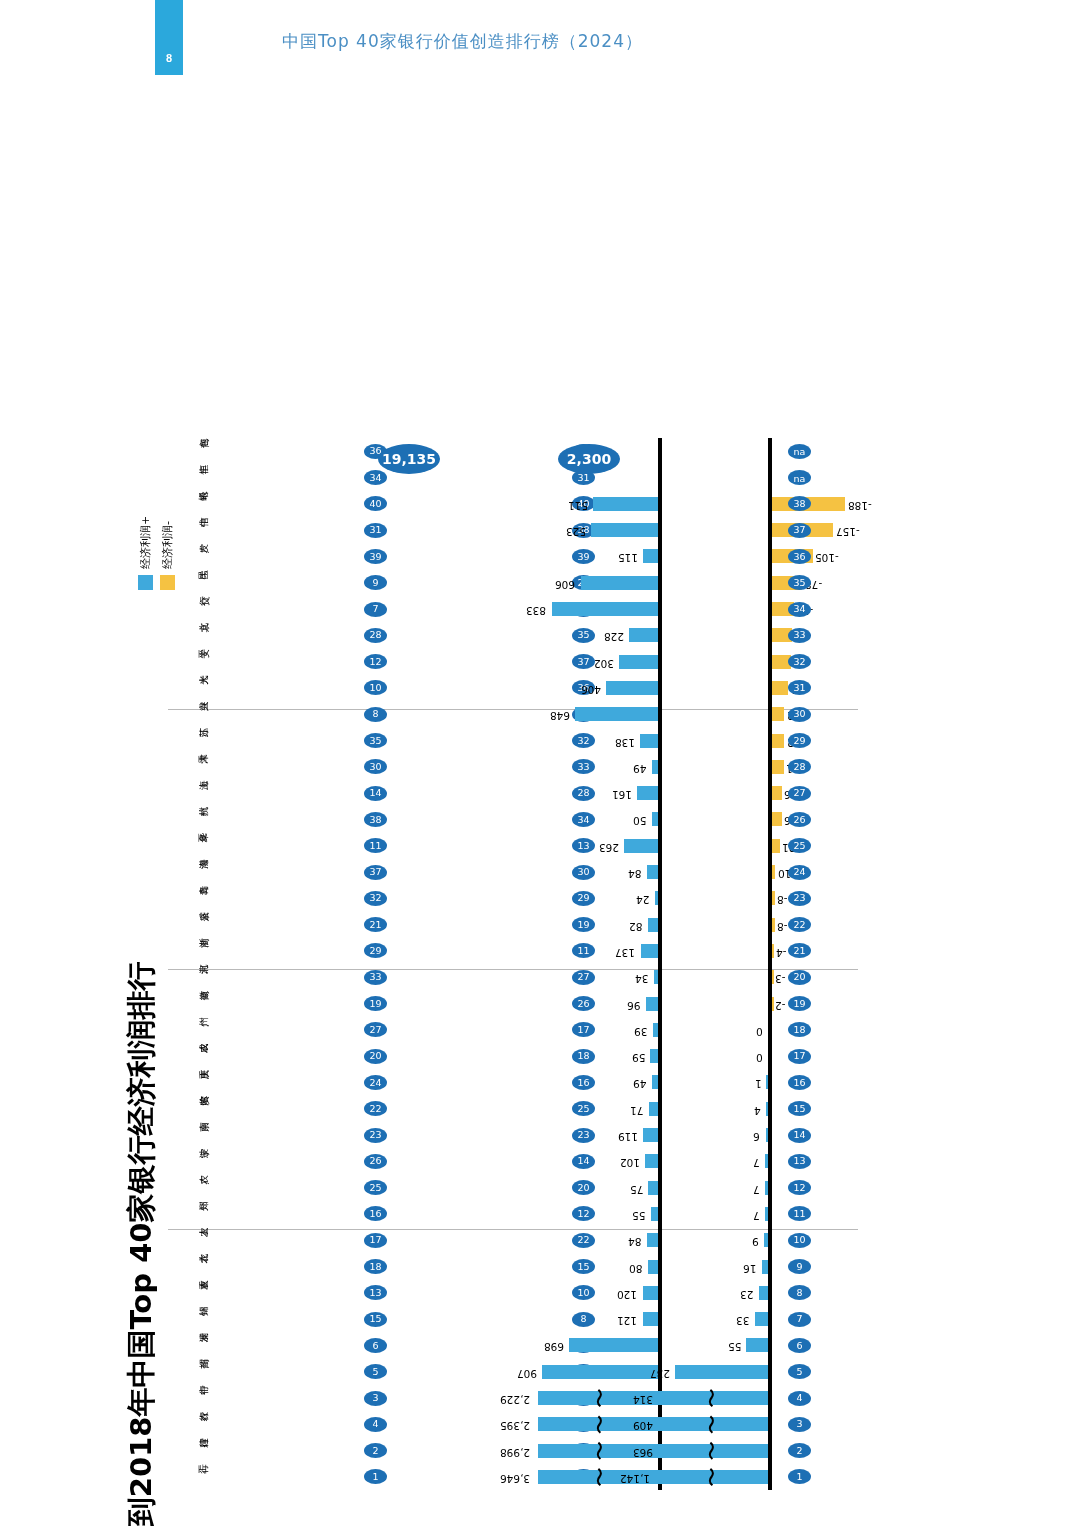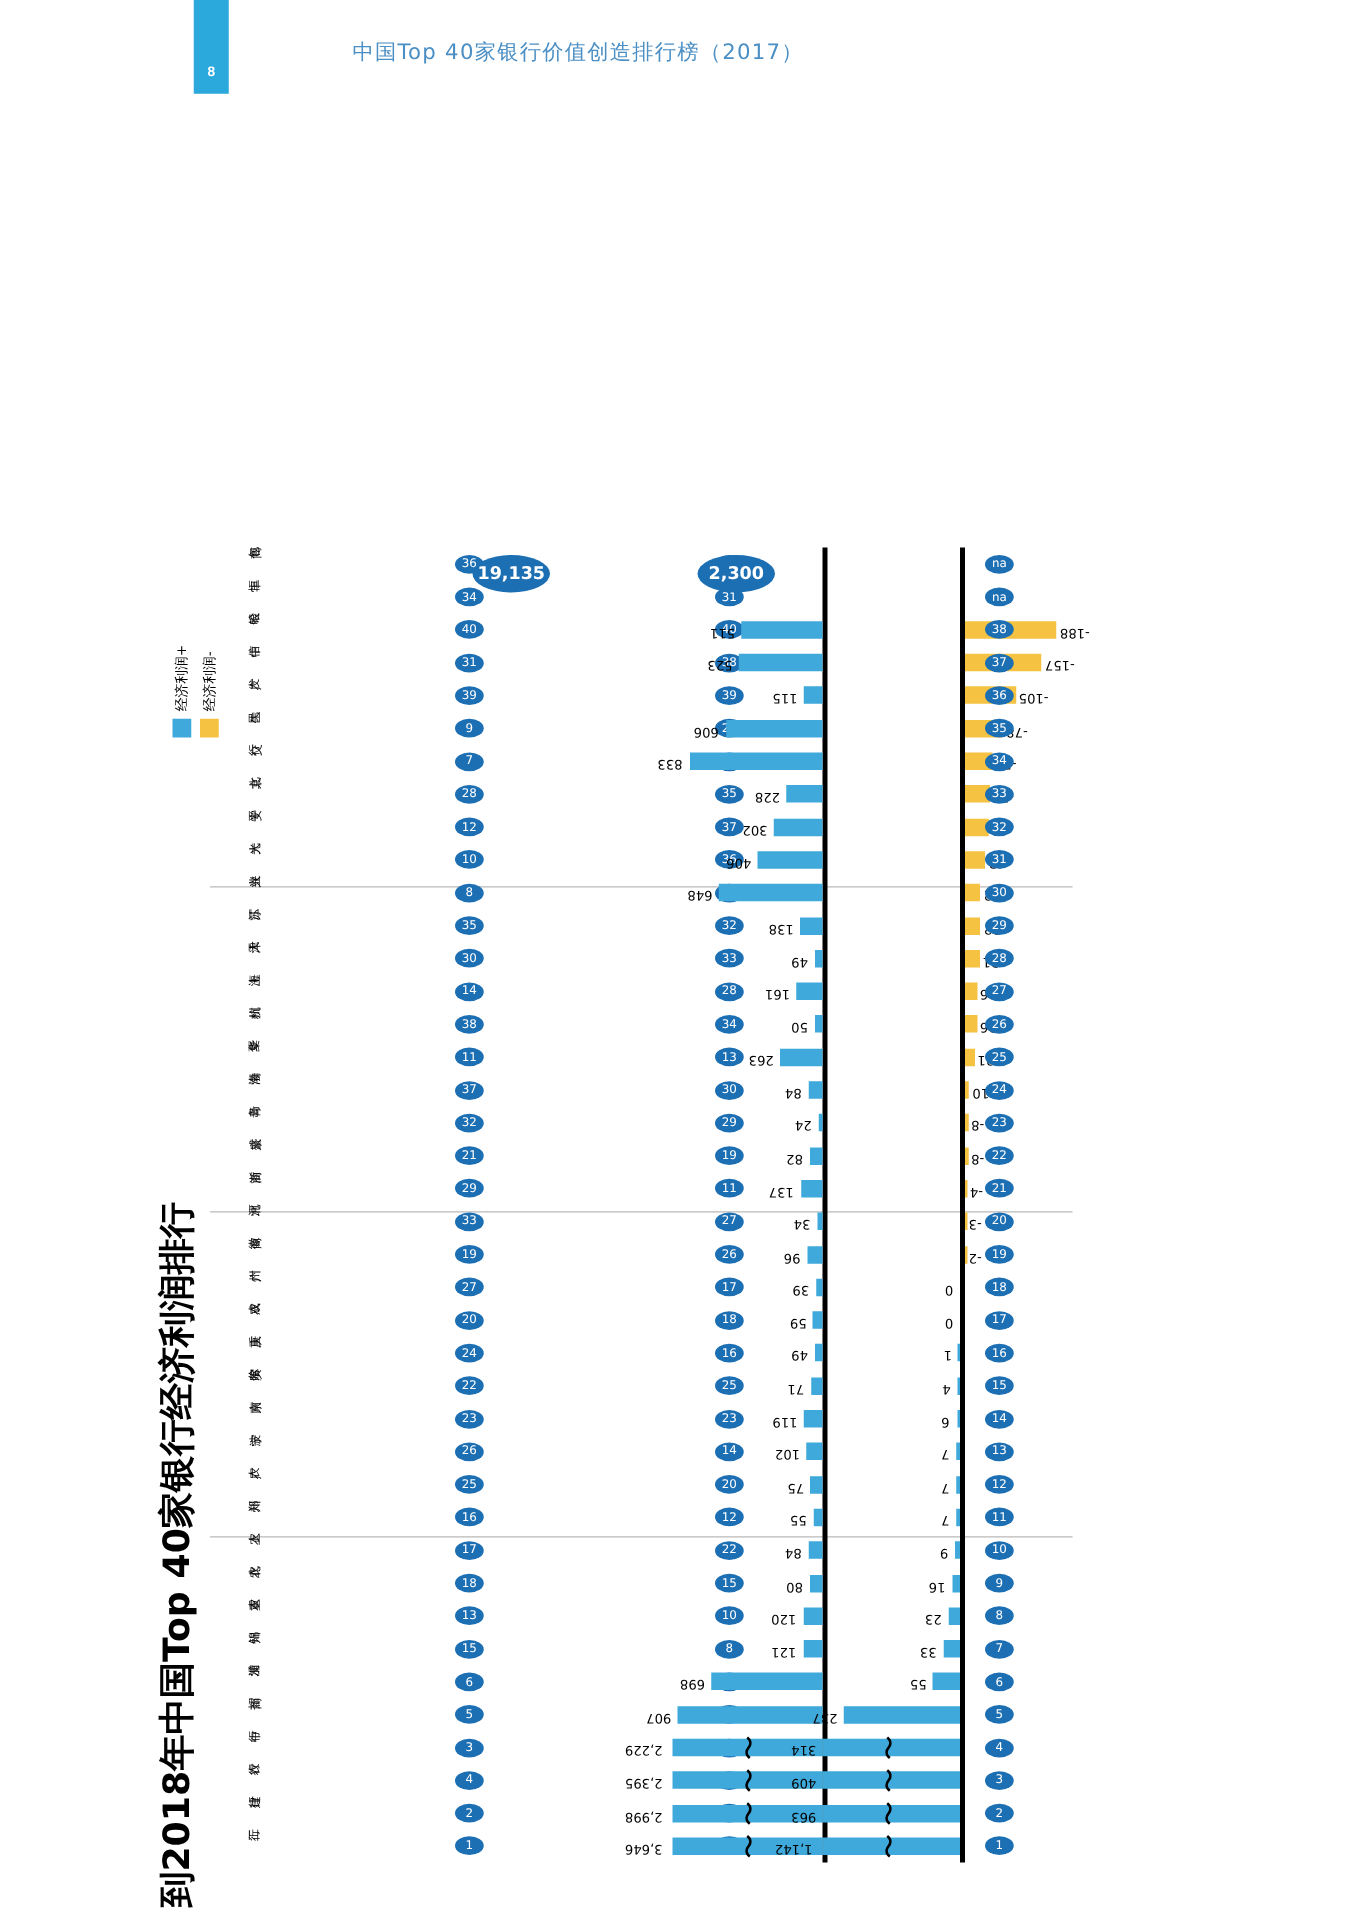--- a/index.html
+++ b/index.html
@@ -55,21 +55,21 @@
   
   .total{position:absolute;width:30px;height:62px;border-radius:50%;background:#1d6fb4;color:#fff;
          display:flex;align-items:center;justify-content:center;}
   .total span{transform:rotate(90deg);white-space:nowrap;font-size:14px;font-weight:bold;font-family:"DejaVu Sans",sans-serif;}
 </style>
 </head>
 <body>
 
 <div id="page-tab"></div>
 <div id="page-num">8</div>
-<div id="doc-title">中国Top 40家银行价值创造排行榜（2017）</div>
+<div id="doc-title">中国Top 40家银行价值创造排行榜（2024）</div>
 
 <div id="fig">
 
   <div id="fig-title">2015年到2018年中国Top 40家银行经济利润排行</div>
 
   <div id="legend">
     <div class="lg-row">
       <div class="lg-sw" style="background:#3FA9DC"></div>
       <div class="lg-tx">经济利润+</div>
     </div>

